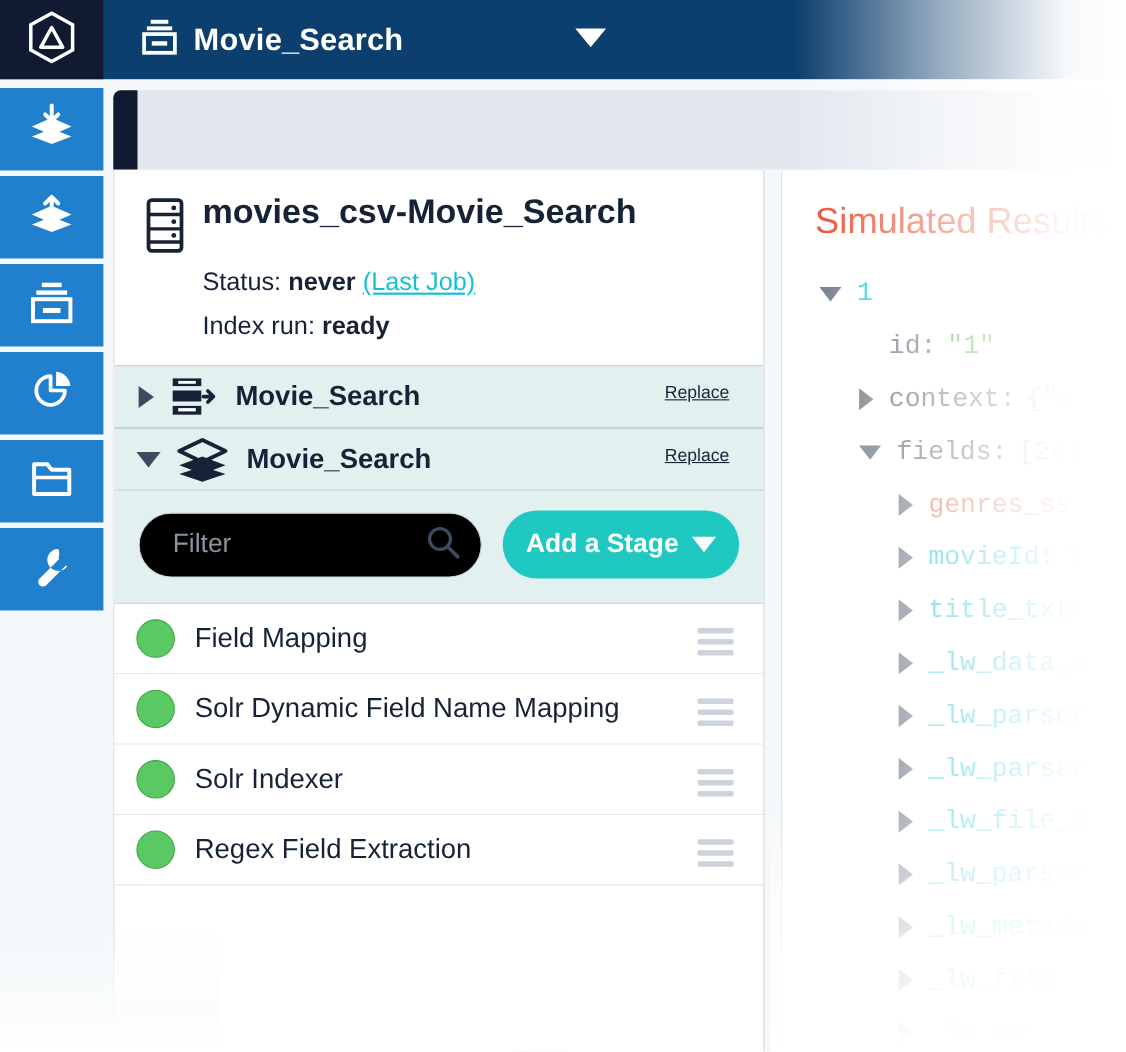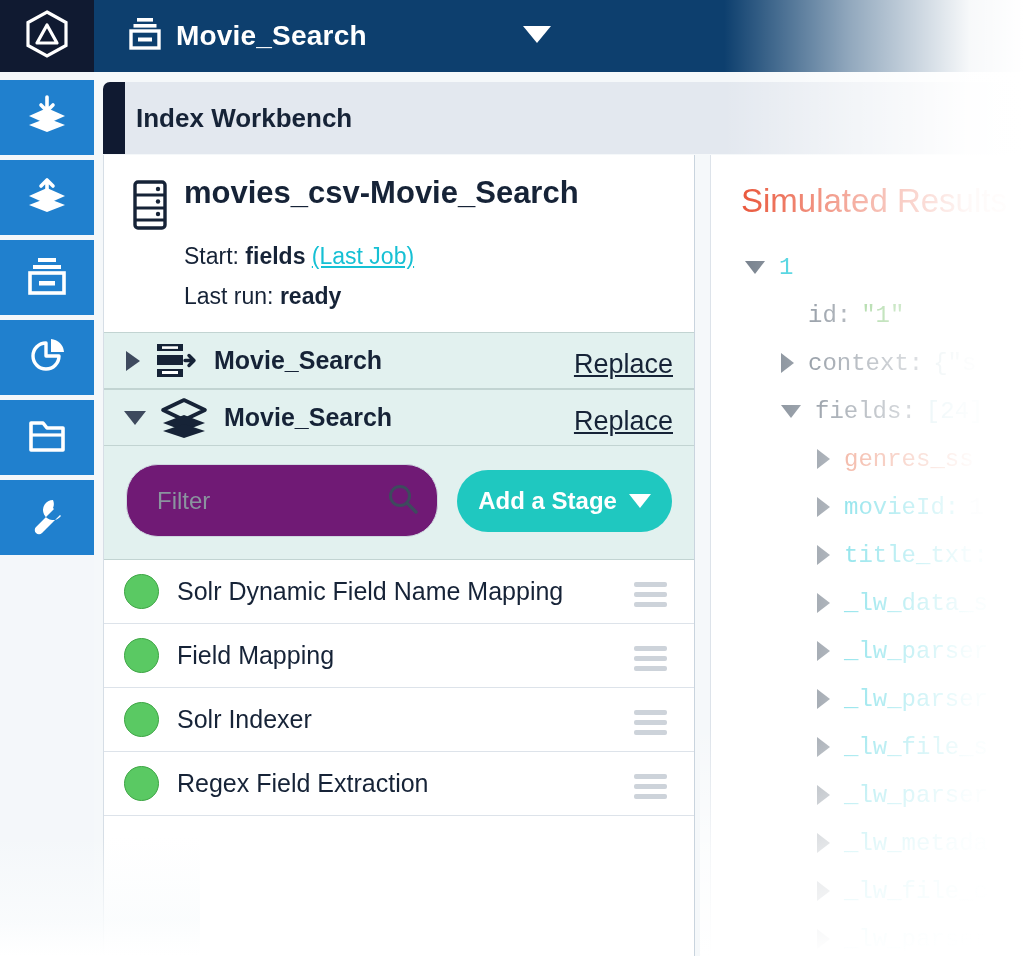--- a/index.html
+++ b/index.html
@@ -128,30 +128,30 @@
     width: 0; height: 0;
     border-left: 11px solid transparent;
     border-right: 11px solid transparent;
     border-top: 14px solid #3e4a5e;
   }
   .collapse-row .row-icon { margin-left: 14px; display: flex; align-items: center; }
   .collapse-row .row-label {
     margin-left: 16px; font-size: 25px; font-weight: 700; color: #162337;
   }
   .collapse-row .row-action {
-    position: absolute; right: 21px; top: 16px;
-    font-size: 27px; color: #162337; text-decoration: underline;
+    position: absolute; right: 31px; top: 16px;
+    font-size: 16px; color: #162337; text-decoration: underline;
   }
 
   #stage-panel {
     background: #e2f1ef; border-bottom: 1px solid #c2d4d2;
     padding: 18px 22px 22px 22px; display: flex; align-items: center; gap: 19px;
   }
   #filter-box {
-    width: 316px; height: 73px; background: #701a75;
+    width: 316px; height: 59px; background: #000000;
     border: 1px solid #cfd8e0; border-radius: 32px;
     display: flex; align-items: center; padding: 0 16px 0 30px;
     position: relative;
   }
   #filter-input {
     border: none; outline: none; background: transparent;
     font-family: "Liberation Sans", sans-serif; font-size: 24px;
     color: #8a949f; width: 230px;
   }
   #filter-input::placeholder { color: #8a949f; }
@@ -323,42 +323,41 @@
       <span>
         <svg width="42" height="42" viewBox="0 0 42 42">
           <path d="M27 5 a10 10 0 1 0 8 16 l-1 -1 l-6 6 l-12 12 a4.2 4.2 0 0 1 -6 -6 l12 -12 l6 -6 l-1 -1 a10 10 0 0 0 0 -8 z" fill="#fff"></path>
         </svg>
       </span>
     </div>
   </div>
 
   <div id="wb-tabbar"></div>
   <div id="wb-tab-accent"></div>
-  <div id="wb-tab-label">Index Workbench</div>
 
   <div id="left-card">
 
     <div id="job-header">
       <span id="job-icon">
         <svg width="40" height="52" viewBox="0 0 40 52">
           <rect x="5" y="3" width="30" height="46" rx="3" fill="none" stroke="#162337" stroke-width="3.4"></rect>
           <path d="M5 16 h30 M5 29 h30 M5 41 h30" stroke="#162337" stroke-width="3"></path>
           <circle cx="28" cy="10" r="2.2" fill="#162337"></circle>
           <circle cx="28" cy="22.5" r="2.2" fill="#162337"></circle>
           <circle cx="28" cy="35" r="2.2" fill="#162337"></circle>
         </svg>
       </span>
       <div id="job-title">movies_csv-Movie_Search</div>
       <div id="job-status">
-        <span>Start:</span>
-        <span class="b">fields</span>
+        <span>Status:</span>
+        <span class="b">never</span>
         <a href="#" id="start-job-link">(Last Job)</a>
       </div>
       <div id="job-lastrun">
-        <span>Last run:</span>
+        <span>Index run:</span>
         <span class="b">ready</span>
       </div>
     </div>
 
     <div class="collapse-row">
       <span class="caret-right"></span>
       <span class="row-icon">
         <svg width="44" height="40" viewBox="0 0 44 40">
           <rect x="3" y="3" width="26" height="7" fill="#162337"></rect>
           <rect x="3" y="14" width="26" height="10" fill="#162337"></rect>
@@ -397,30 +396,30 @@
       </div>
       <div id="add-stage-btn">
         <span>Add a Stage</span>
         <span class="caret"></span>
       </div>
     </div>
 
     <div id="stage-list">
         <div class="stage-row">
           <span class="stage-dot"></span>
-          <span class="stage-name">Solr Dynamic Field Name Mapping</span>
+          <span class="stage-name">Field Mapping</span>
           <span class="stage-handle">
             <i></i>
             <i></i>
             <i></i>
           </span>
         </div>
         <div class="stage-row">
           <span class="stage-dot"></span>
-          <span class="stage-name">Field Mapping</span>
+          <span class="stage-name">Solr Dynamic Field Name Mapping</span>
           <span class="stage-handle">
             <i></i>
             <i></i>
             <i></i>
           </span>
         </div>
         <div class="stage-row">
           <span class="stage-dot"></span>
           <span class="stage-name">Solr Indexer</span>
           <span class="stage-handle">

